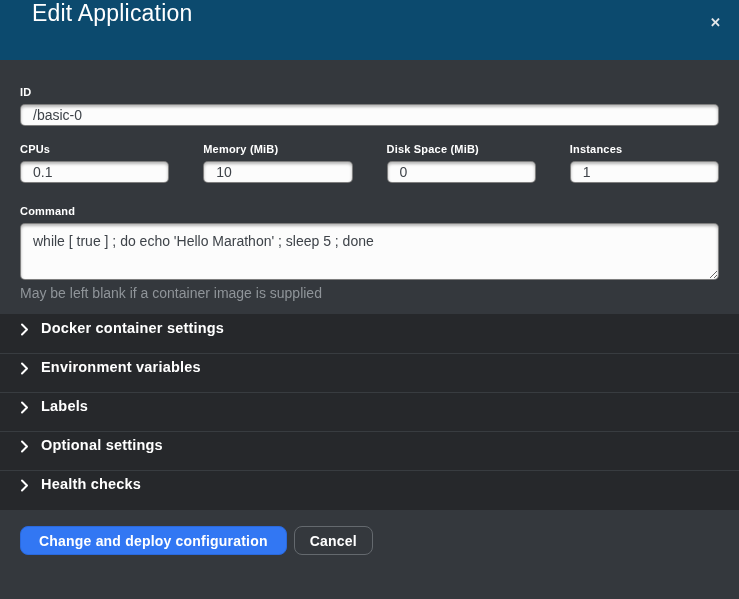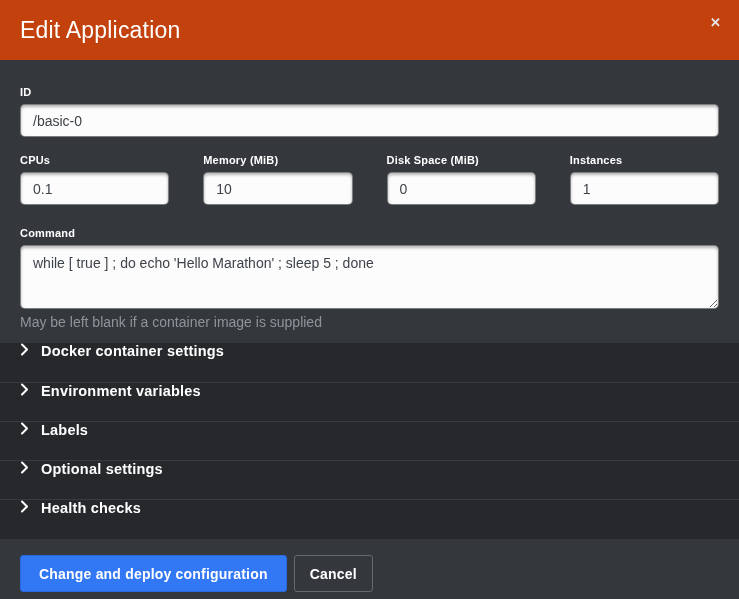--- a/index.html
+++ b/index.html
@@ -12,23 +12,23 @@
   .modal {
     width: 739px; height: 599px;
     display: flex; flex-direction: column;
     background: #34383d;
   }
 
   
   .modal-header {
     position: relative;
     flex: 0 0 60px;
-    background: #c2410c;
-    display: flex; align-items: center;
-    padding: 0 20px;
+    background: #0c4a6e;
+    display: flex; align-items: flex-start;
+    padding: 0 32px;
   }
   .modal-title {
     color: #ffffff;
     font-size: 23px;
     font-weight: 500;
     letter-spacing: 0.2px;
   }
   .close-btn {
     position: absolute;
     top: 12px; right: 12px;
@@ -60,23 +60,23 @@
     background: #fcfcfc;
     border: 1px solid rgba(0,0,0,0.5);
     border-radius: 5px;
     box-shadow: inset 0 2px 3px rgba(0,0,0,0.28);
     color: #3e4349;
     font-size: 14px;
     font-family: "Liberation Sans", sans-serif;
     padding: 0 12px;
     outline: none;
   }
-  .text-input { height: 33px; }
+  .text-input { height: 22px; }
   .text-area {
-    height: 64px;
+    height: 57px;
     padding: 8px 12px;
     resize: vertical;
     line-height: 1.3;
     display: block;
   }
   .fields-row {
     display: grid;
     grid-template-columns: repeat(4, 1fr);
     gap: 34px;
     margin-bottom: 17px;
@@ -89,22 +89,22 @@
   }
 
   
   .accordion {
     flex: 0 0 196px;
     background: #26282b;
   }
   .accordion-row {
     height: 39px;
     display: flex;
-    align-items: flex-start;
-    padding: 0 20px;
+    align-items: flex-end;
+    padding: 17px 20px;
     cursor: pointer;
   }
   .accordion-row + .accordion-row { border-top: 1px solid #383c40; }
   .chevron {
     width: 9px; height: 13px;
     flex: 0 0 auto;
     margin-right: 12px;
     display: inline-flex; align-items: center;
   }
   .accordion-label {
@@ -116,22 +116,22 @@
 
   
   .modal-footer {
     flex: 1 1 auto;
     background: #34383d;
     padding: 16px 20px;
     display: flex;
     align-items: flex-start;
   }
   .btn {
-    height: 37px;
-    border-radius: 3px;
+    height: 29px;
+    border-radius: 8px;
     font-size: 14px;
     font-weight: 700;
     font-family: "Liberation Sans", sans-serif;
     cursor: pointer;
     letter-spacing: 0.2px;
   }
   .btn-primary {
     background: #3277f3;
     border: 1px solid #2a69dd;
     color: #ffffff;

